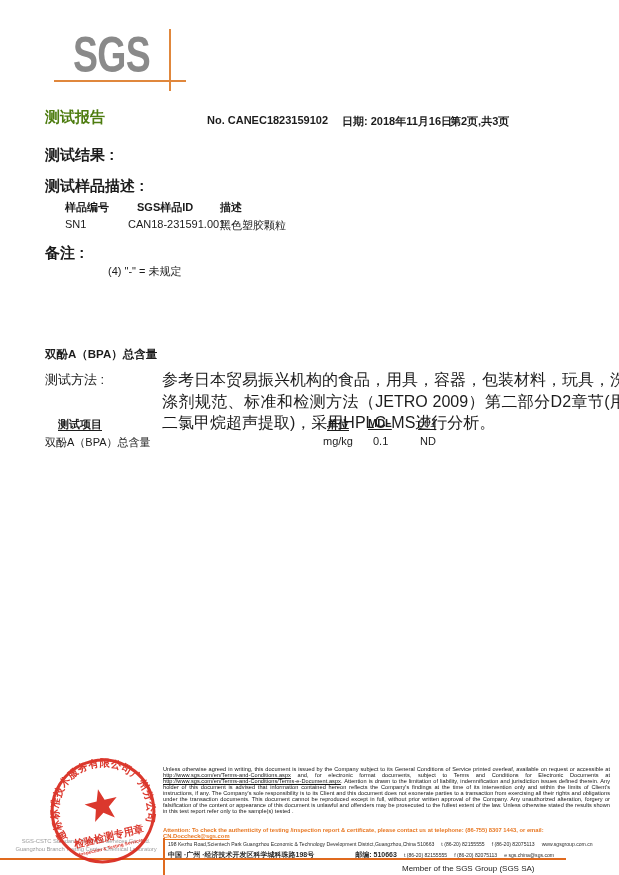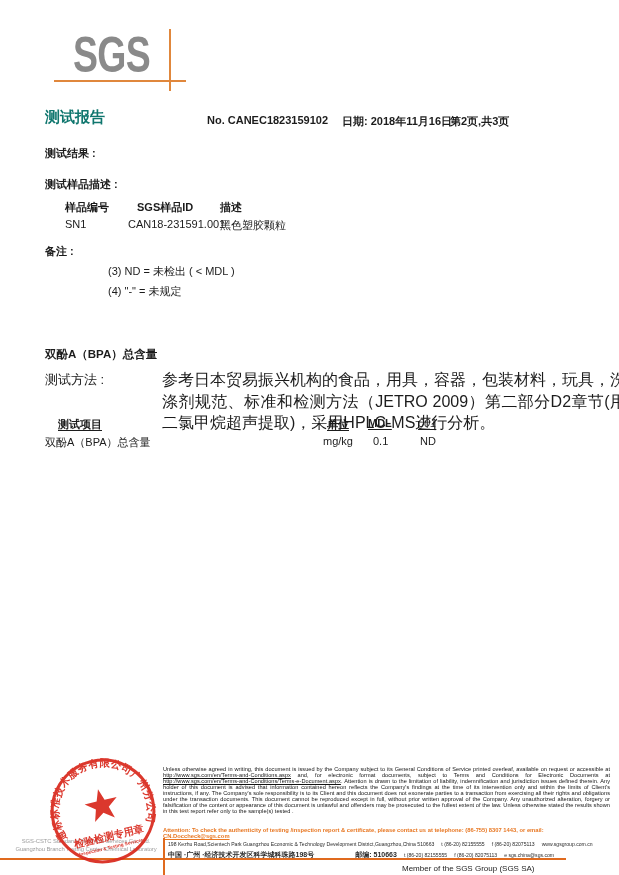--- a/index.html
+++ b/index.html
@@ -17,27 +17,27 @@
   .sgs-logo {
     left: 73px; top: 30px;
     font-size: 52px; font-weight: 700; color: #8a8a8a;
     letter-spacing: -1px; line-height: 1;
     transform: scaleX(0.72) scaleY(0.96); transform-origin: left top;
   }
   .crosshair-h { left: 54px; top: 80px; width: 132px; height: 2px; background: #e0873c; }
   .crosshair-v { left: 169px; top: 29px; width: 2px; height: 62px; background: #e0873c; }
 
   
-  .doc-title { left: 45px; top: 108px; font-size: 15px; font-weight: 700; color: #0f766e; }
+  .doc-title { left: 45px; top: 108px; font-size: 15px; font-weight: 700; color: #4d7c0f; }
   .hdr-text  { top: 114px; font-size: 11px; color: #1c1c1c; }
   .report-no { left: 207px; font-weight: 700; }
   .hdr-date  { left: 342px; font-weight: 700; }
   .hdr-page  { left: 450px; font-weight: 700; }
 
-  .sec-label { font-size: 11px; font-weight: 700; color: #1c1c1c; }
+  .sec-label { font-size: 15px; font-weight: 700; color: #1c1c1c; }
   .underlined { text-underline-offset: 2px; }
 
   .results-heading { left: 45px; top: 146px; }
   .sample-heading  { left: 45px; top: 177px; }
 
   .cell { position: absolute; font-size: 11px; color: #1c1c1c; white-space: nowrap; }
   .bold { font-weight: 700; }
 
   .notes-heading { left: 45px; top: 244px; }
   .notes-list { left: 108px; top: 262px; font-size: 11px; color: #1c1c1c; }
@@ -101,21 +101,20 @@
 <span class="cell bold" style="left:65px; top:200px;">样品编号</span>
 <span class="cell bold" style="left:137px; top:200px;">SGS样品ID</span>
 <span class="cell bold" style="left:220px; top:200px;">描述</span>
 
 <span class="cell" style="left:65px; top:218px;">SN1</span>
 <span class="cell" style="left:128px; top:218px;">CAN18-231591.001</span>
 <span class="cell" style="left:220px; top:218px;">黑色塑胶颗粒</span>
 
 <div class="abs sec-label notes-heading">备注 :</div>
 <div class="abs notes-list">
-  <div>(3) ND = 未检出 ( &lt; MDL )</div>
   <div>(4) "-" = 未规定</div>
 </div>
 
 <div class="abs sec-label underlined bpa-heading">双酚A（BPA）总含量</div>
 <div class="abs method-label">测试方法 :</div>
 <div class="abs method-text">参考日本贸易振兴机构的食品，用具，容器，包装材料，玩具，洗涤剂规范、标准和检测方法（JETRO 2009）第二部分D2章节(用二氯甲烷超声提取)，采用HPLC-MS进行分析。</div>
 
 <span class="cell rt-head" style="left:58px; top:417px;">测试项目</span>
 <span class="cell rt-head" style="left:327px; top:417px;">单位</span>
 <span class="cell rt-head" style="left:368px; top:417px;">MDL</span>

